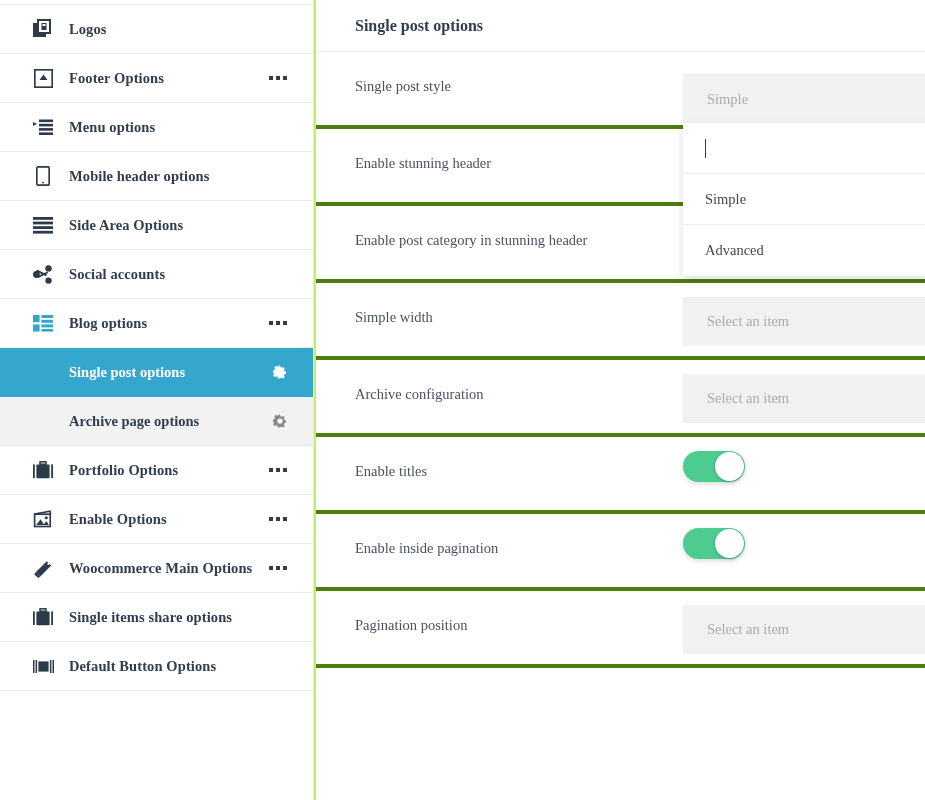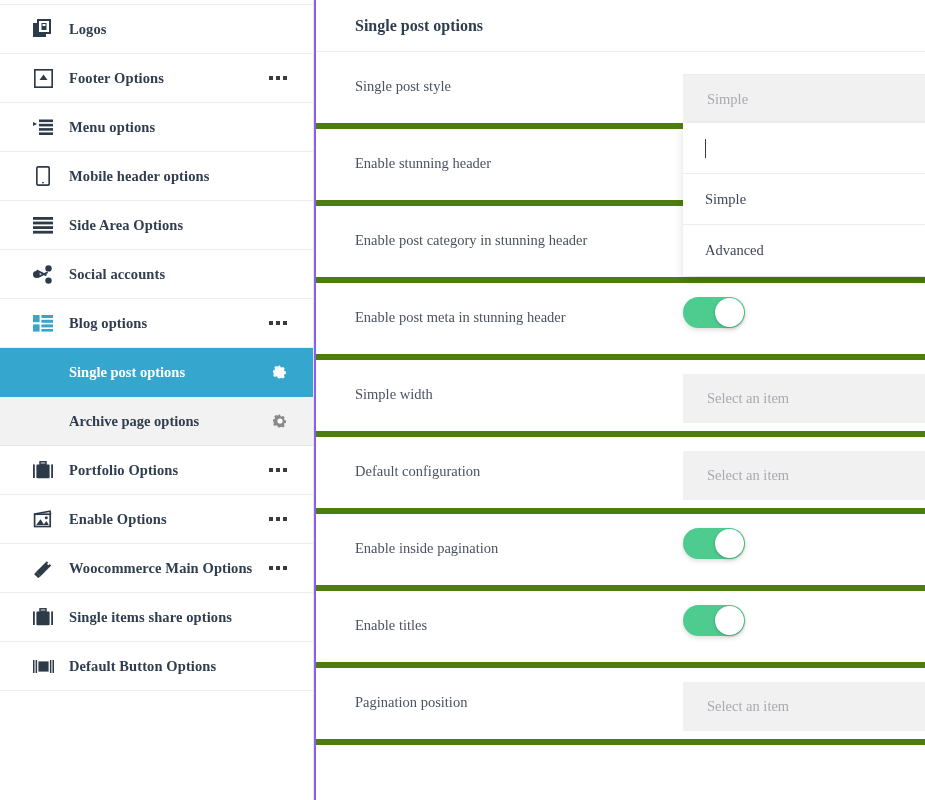--- a/index.html
+++ b/index.html
@@ -2,21 +2,21 @@
 <html><head>
 <meta charset="utf-8">
 <style>
   * { box-sizing: border-box; margin: 0; padding: 0; }
   html, body {
     width: 925px; height: 800px;
     background: #ffffff;
     font-family: "Liberation Serif", "DejaVu Serif", serif;
     overflow: hidden;
   }
-  #app { position: relative; width: 925px; height: 800px; background: #8b5cf6; }
+  #app { position: relative; width: 925px; height: 800px; background: #bef264; }
 
   
   #sidebar {
     position: absolute; left: 0; top: 0;
     width: 314px; height: 800px;
     background: #ffffff;
     border-right: 1px solid #e8e8e8;
     overflow: hidden;
   }
   .nav-row {
@@ -78,21 +78,21 @@
     height: 52px;
     display: flex; align-items: center;
     padding-left: 39px;
     border-bottom: 1px solid #ececec;
   }
   .panel-title { font-size: 16px; font-weight: bold; color: #303d4e; }
 
   .opt-row {
     position: relative;
     height: 77px;
-    border-bottom: 6px solid #4d7c0f;
+    border-bottom: 4px solid #4d7c0f;
     display: flex; align-items: center;
   }
   .opt-label {
     position: absolute; left: 39px; top: 26px;
     font-size: 14.5px; color: #4a5261;
     white-space: nowrap;
   }
   .opt-ctrl { position: absolute; left: 367px; top: 14px; }
 
   
@@ -355,49 +355,41 @@
         <div class="opt-row">
           <div class="opt-label">Single post style</div>
         </div>
         <div class="opt-row">
           <div class="opt-label">Enable stunning header</div>
         </div>
         <div class="opt-row">
           <div class="opt-label">Enable post category in stunning header</div>
         </div>
         <div class="opt-row">
-          <div class="opt-label">Enable post meta in stunning header</div>
+          <div class="opt-label">Simple width</div>
+          <div class="opt-ctrl">
+            <div class="fakeselect">Select an item</div>
+          </div>
+        </div>
+        <div class="opt-row">
+          <div class="opt-label">Archive configuration</div>
+          <div class="opt-ctrl">
+            <div class="fakeselect">Select an item</div>
+          </div>
+        </div>
+        <div class="opt-row">
+          <div class="opt-label">Enable titles</div>
           <div class="opt-ctrl">
             <div class="toggle">
               <span class="knob"></span>
             </div>
           </div>
         </div>
         <div class="opt-row">
-          <div class="opt-label">Simple width</div>
-          <div class="opt-ctrl">
-            <div class="fakeselect">Select an item</div>
-          </div>
-        </div>
-        <div class="opt-row">
-          <div class="opt-label">Default configuration</div>
-          <div class="opt-ctrl">
-            <div class="fakeselect">Select an item</div>
-          </div>
-        </div>
-        <div class="opt-row">
           <div class="opt-label">Enable inside pagination</div>
-          <div class="opt-ctrl">
-            <div class="toggle">
-              <span class="knob"></span>
-            </div>
-          </div>
-        </div>
-        <div class="opt-row">
-          <div class="opt-label">Enable titles</div>
           <div class="opt-ctrl">
             <div class="toggle">
               <span class="knob"></span>
             </div>
           </div>
         </div>
         <div class="opt-row">
           <div class="opt-label">Pagination position</div>
           <div class="opt-ctrl">
             <div class="fakeselect">Select an item</div>

